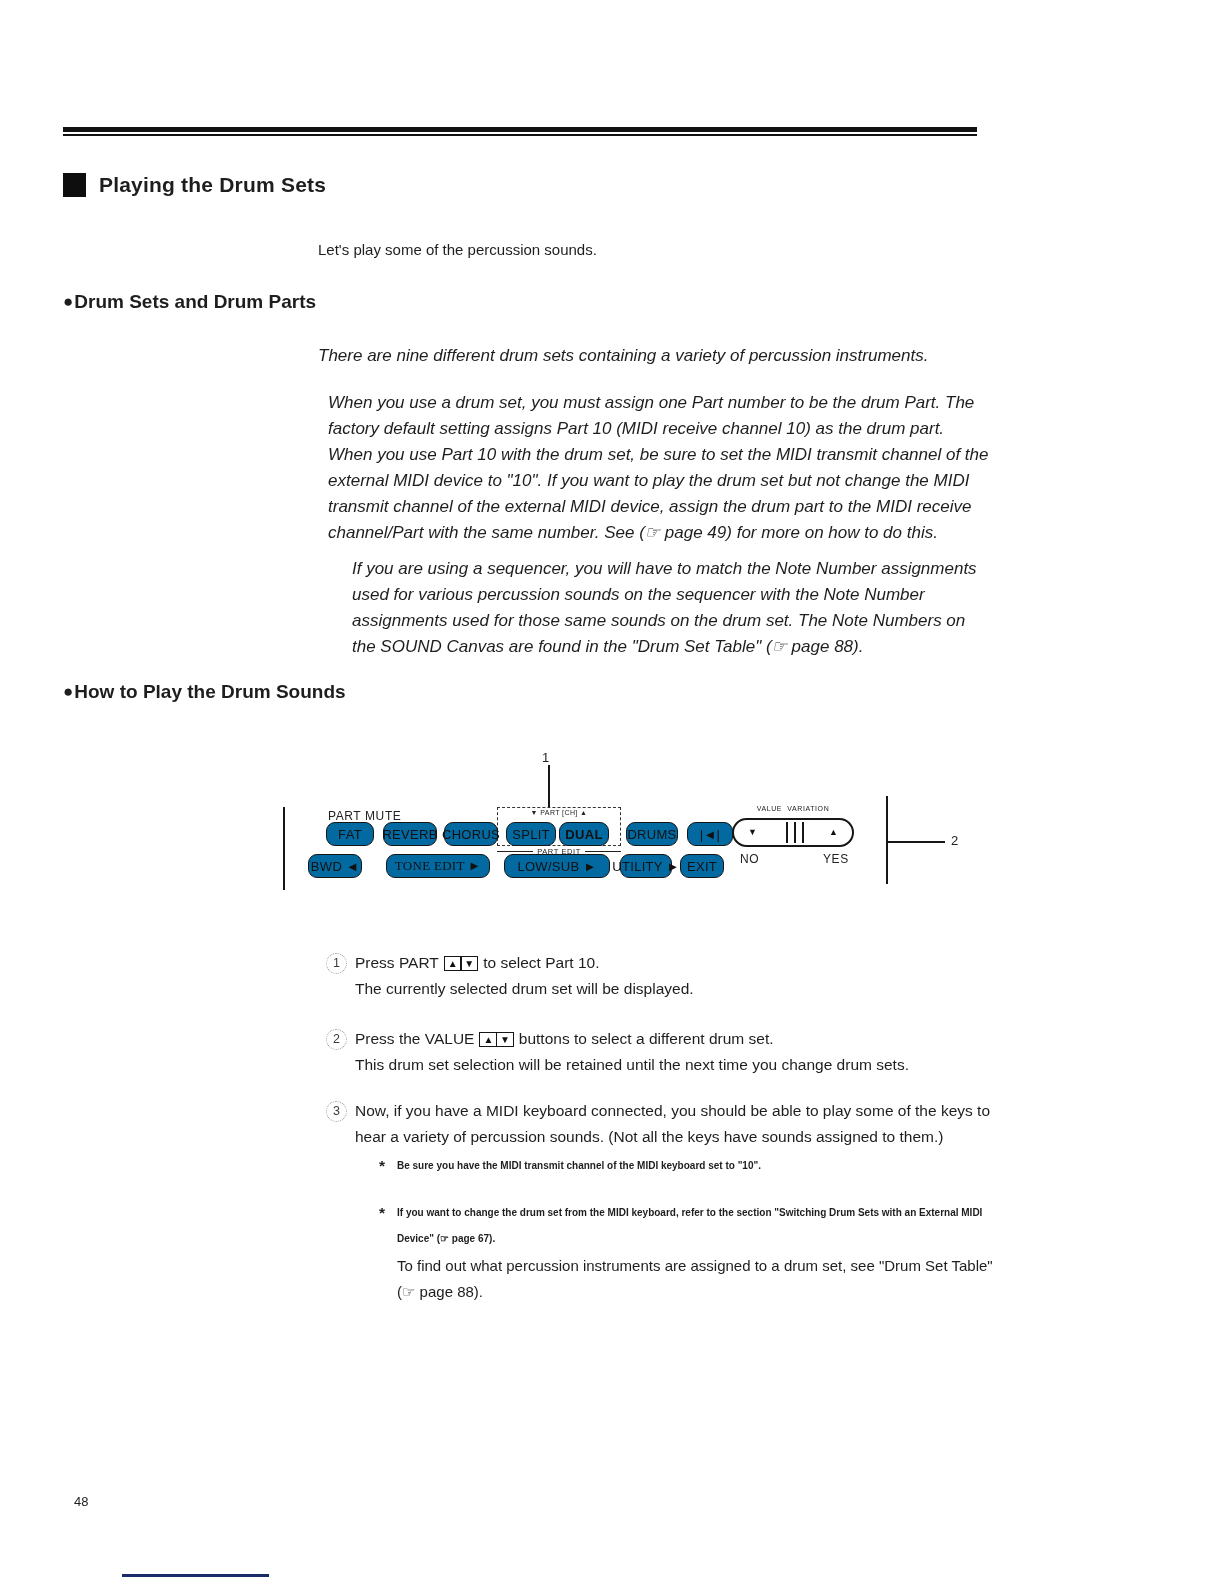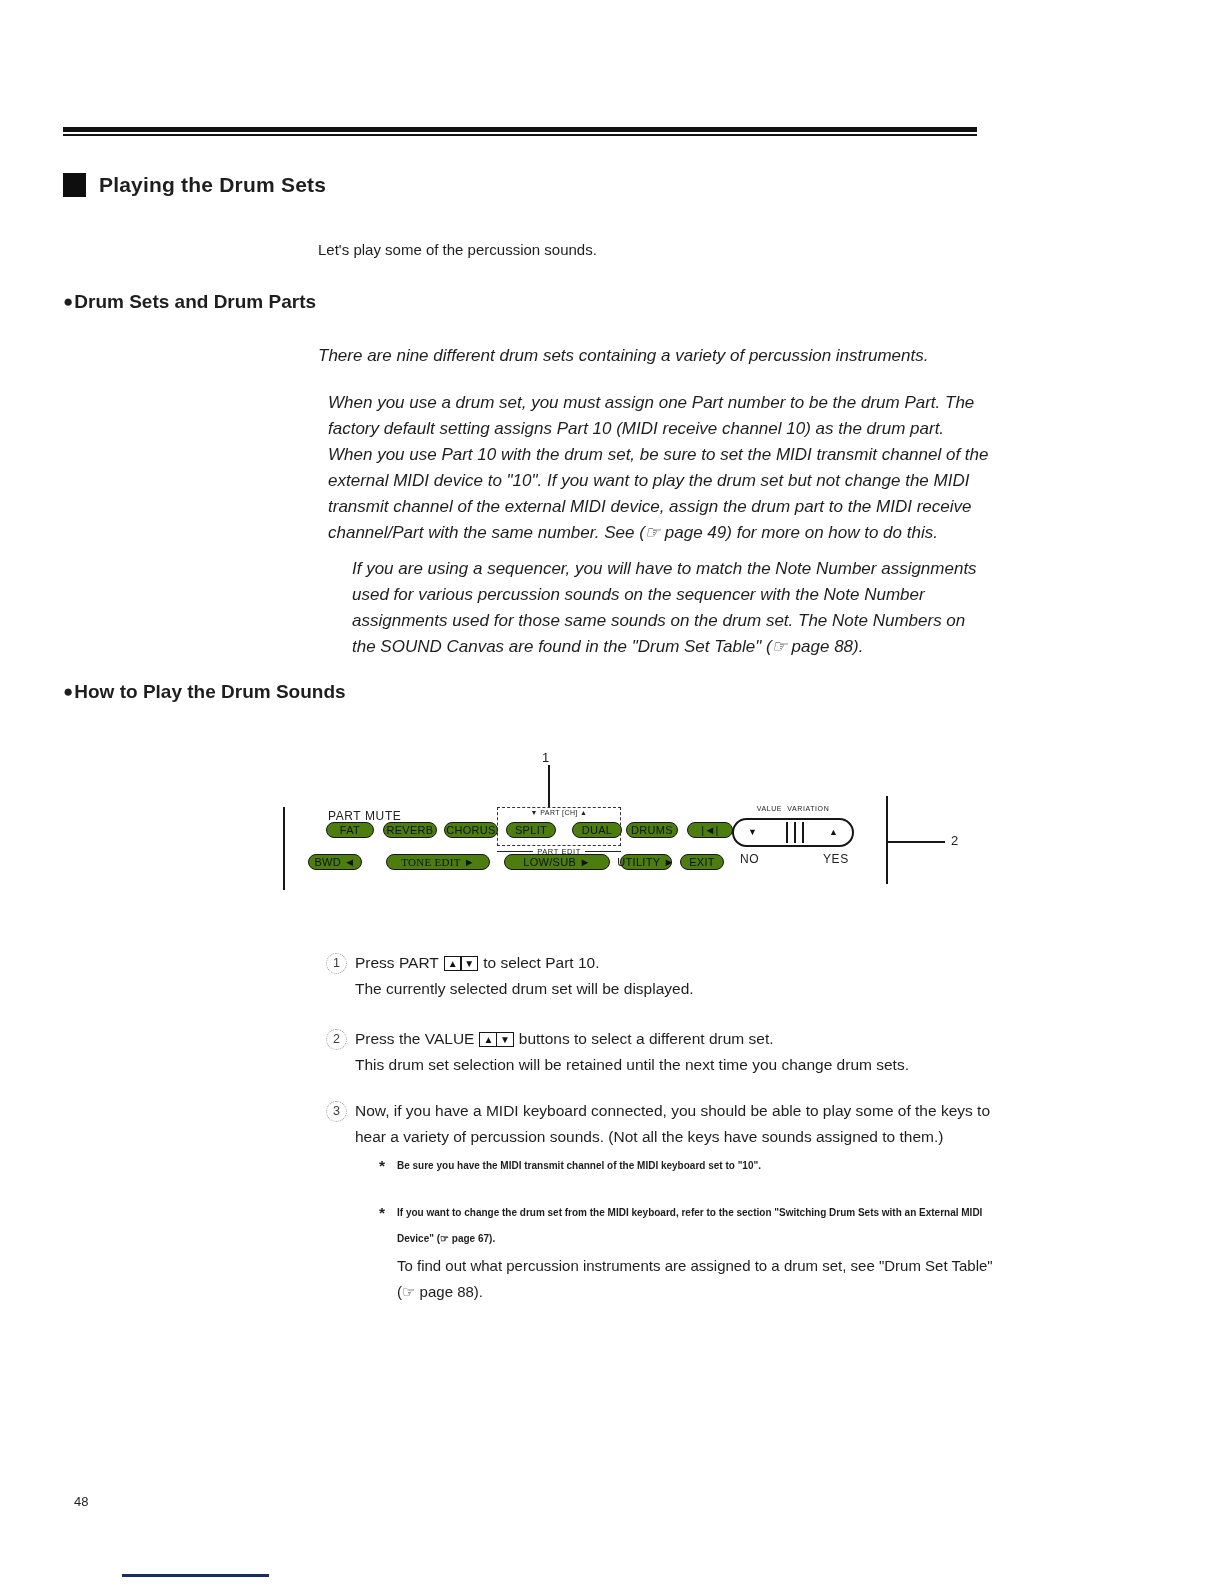--- a/index.html
+++ b/index.html
@@ -36,23 +36,23 @@
   .p-note { left:352px; top:556px; width:632px; }
 
   
   .diagram { position:absolute; left:280px; top:752px; width:700px; height:145px; font-family:"Liberation Sans", sans-serif; }
   .dline { position:absolute; background:#161616; }
   .callout { position:absolute; font-size:13px; color:#222; }
 
   .panel-label { position:absolute; font-size:12px; letter-spacing:0.6px; color:#222; white-space:pre; }
 
   .btn {
-    position:absolute; height:16px;
-    border:1.5px solid #161616; border-radius:9px; background:#4d7c0f;
-    font-size:11px; letter-spacing:0.3px; white-space:nowrap;
+    position:absolute; height:24px;
+    border:1.5px solid #161616; border-radius:9px; background:#0369a1;
+    font-size:13px; letter-spacing:0.3px; white-space:nowrap;
     display:flex; align-items:center; justify-content:center;
     box-sizing:border-box; color:#111;
   }
   .r1 { top:70px; }
   .r2 { top:102px; }
 
   .dashed-box { position:absolute; left:217px; top:55px; width:124px; height:39px; border:1px dashed #333; box-sizing:border-box; }
   .part-ch-label { position:absolute; left:217px; top:57px; width:124px; text-align:center; font-size:7px; letter-spacing:0.4px; color:#222; }
 
   .part-edit { position:absolute; left:217px; top:95px; width:124px; display:flex; align-items:center; }
@@ -144,21 +144,21 @@
     <div class="part-edit">
       <div class="pe-line"></div>
       <div class="pe-text">PART EDIT</div>
       <div class="pe-line"></div>
     </div>
 
     <div class="btn r1" style="left:46px;  width:48px;">FAT</div>
     <div class="btn r1" style="left:103px; width:54px;">REVERB</div>
     <div class="btn r1" style="left:164px; width:54px;">CHORUS</div>
     <div class="btn r1" style="left:226px; width:50px;">SPLIT</div>
-    <div class="btn r1" style="left:292px; width:50px;">DUAL</div>
+    <div class="btn r1" style="left:279px; width:50px;font-weight:bold;">DUAL</div>
     <div class="btn r1" style="left:346px; width:52px;">DRUMS</div>
     <div class="btn r1" style="left:407px; width:46px;">|◄|</div>
 
     <div class="value-pill">
       <span class="tri tri-down">▼</span>
       <span class="bar" style="left:52px;"></span>
       <span class="bar" style="left:60px;"></span>
       <span class="bar" style="left:68px;"></span>
       <span class="tri tri-up">▲</span>
     </div>

